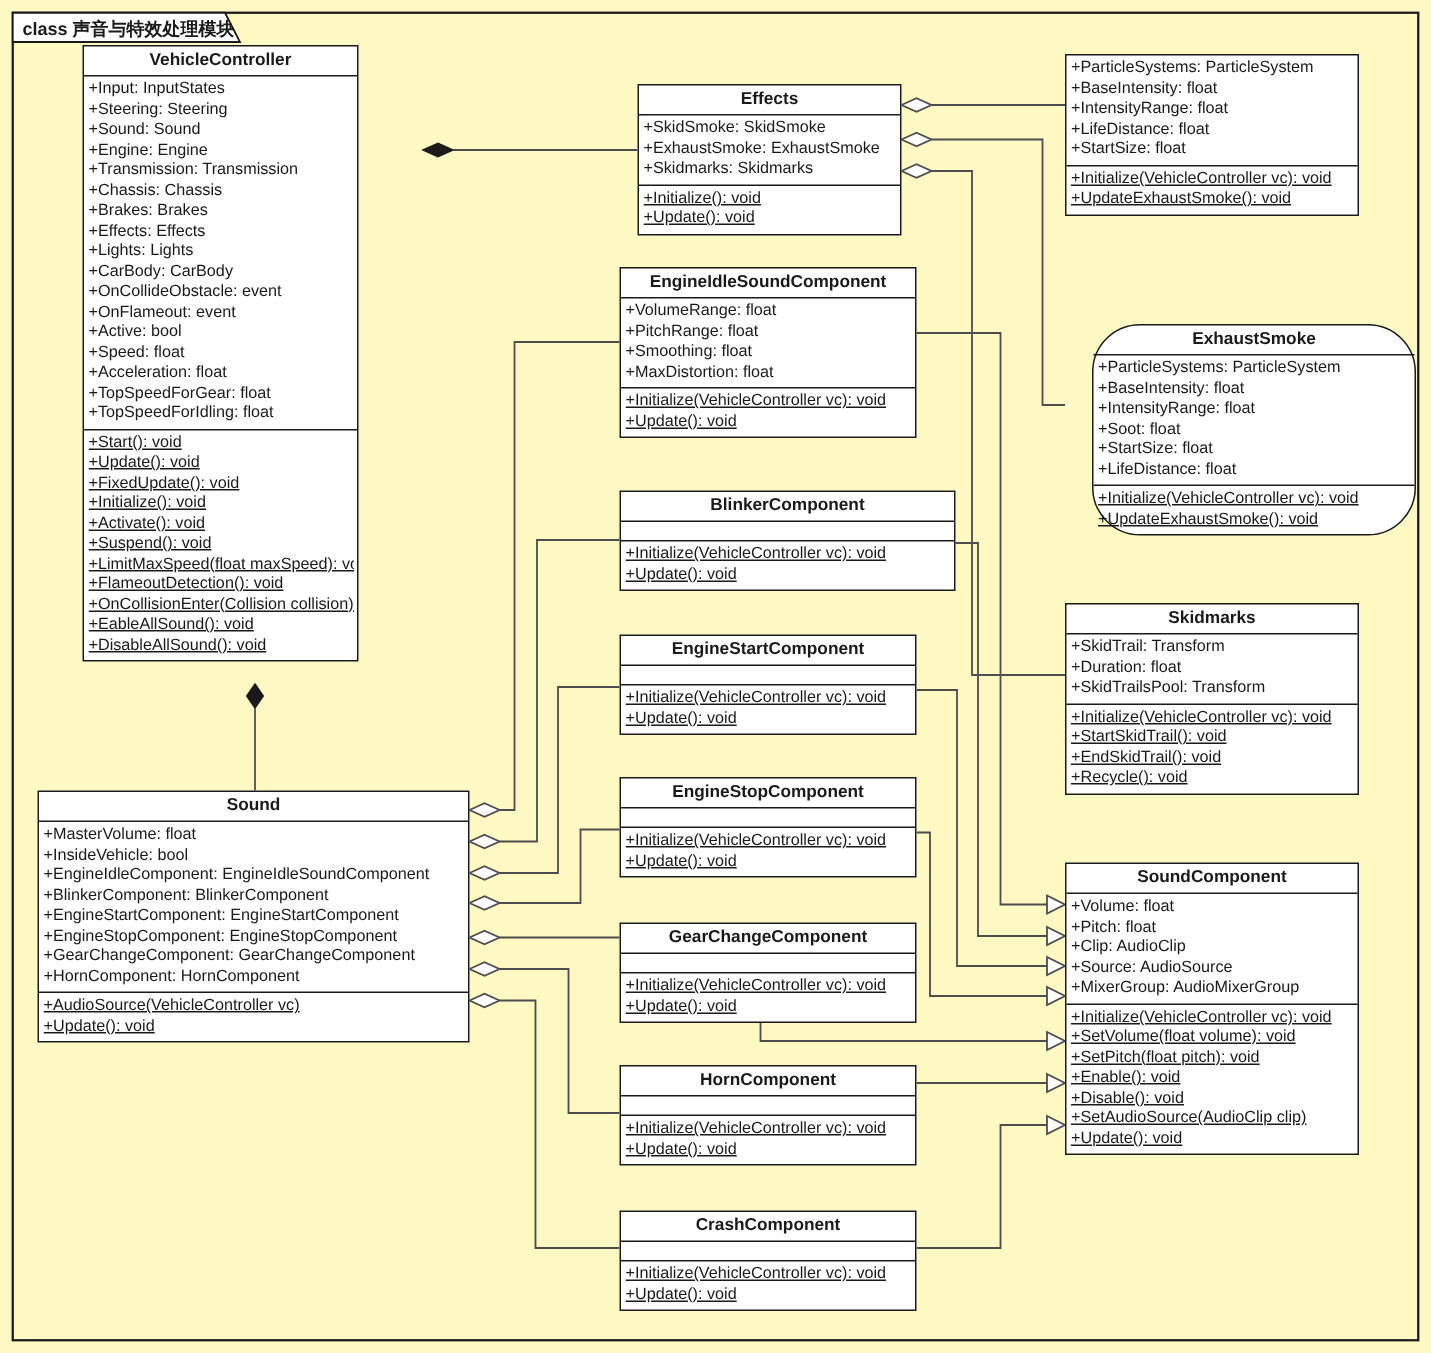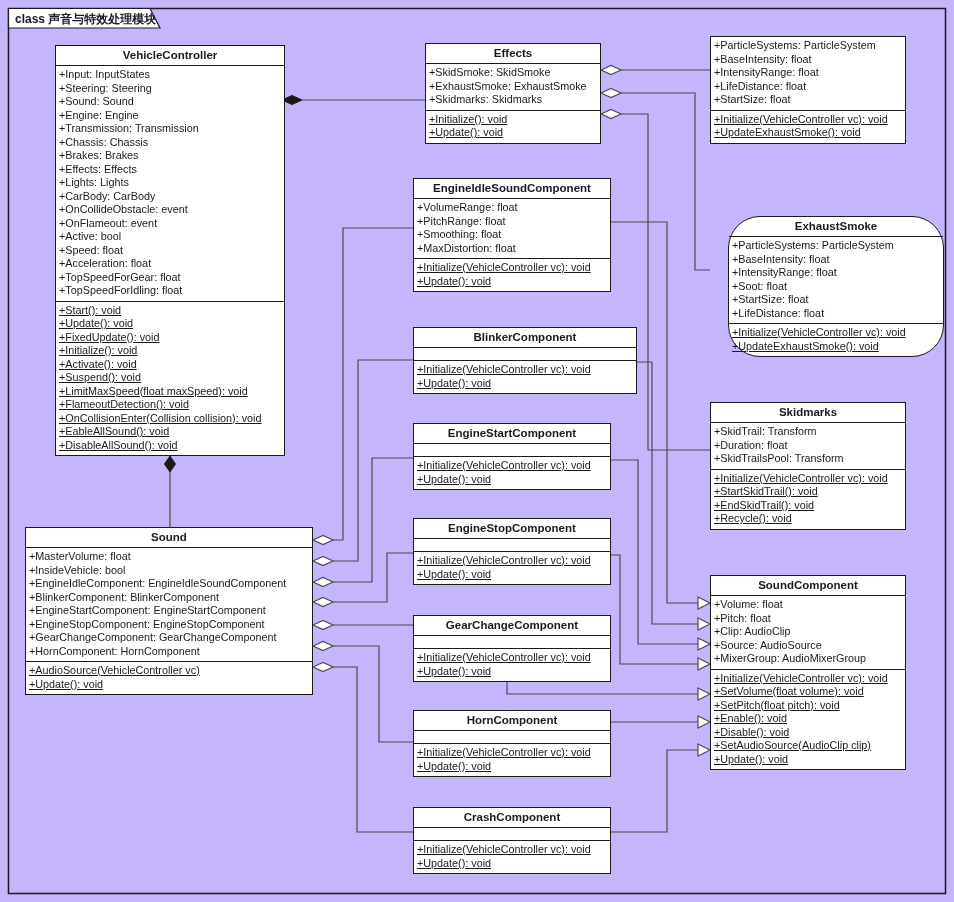--- a/index.html
+++ b/index.html
@@ -1,16 +1,16 @@
 <!DOCTYPE html>
 <html><head>
 <meta charset="utf-8">
 <style>
   html,body { margin:0; padding:0; background:#ffffff; }
-  .canvas { position:relative; width:954px; height:902px; background:#c4b5fd;
+  .canvas { position:relative; width:954px; height:902px; background:#fef9c3;
             font-family:"Liberation Sans", sans-serif; color:#1a1a1a; overflow:hidden; }
   svg.wires { position:absolute; left:0; top:0; }
   svg.wires path { fill:none; stroke:#4d4d4d; stroke-width:1.2; }
   svg.wires .frame { stroke:#1a1a1a; fill:none; stroke-width:1.5; }
   svg.wires .tab { stroke:#1a1a1a; fill:#ffffff; stroke-width:1.2; }
   svg.wires polygon.diamond-filled { fill:#1a1a1a; stroke:#1a1a1a; }
   svg.wires polygon.diamond-hollow { fill:#ffffff; stroke:#4d4d4d; stroke-width:1.2; }
   svg.wires polygon.tri-hollow { fill:#ffffff; stroke:#4d4d4d; stroke-width:1.2; }
   .uml-class { position:absolute; background:#ffffff; border:1px solid #1a1a1a; box-sizing:border-box; }
   .uml-title { font-weight:bold; font-size:11.5px; line-height:13px; text-align:center;
@@ -121,21 +121,21 @@
     </g>
 
     <g>
       <path d="M611,832 H667 V750 H698"></path>
       <polygon class="tri-hollow" points="698,744 710,750 698,756"></polygon>
     </g>
   </svg>
 
   <div class="frame-label">class 声音与特效处理模块</div>
 
-  <div class="uml-class" style="left:55px;top:45px;width:230px;">
+  <div class="uml-class" style="left:55px;top:30px;width:184px;">
     <div class="uml-title">VehicleController</div>
     <div class="uml-attrs">
         <div class="uml-row">+Input: InputStates</div>
         <div class="uml-row">+Steering: Steering</div>
         <div class="uml-row">+Sound: Sound</div>
         <div class="uml-row">+Engine: Engine</div>
         <div class="uml-row">+Transmission: Transmission</div>
         <div class="uml-row">+Chassis: Chassis</div>
         <div class="uml-row">+Brakes: Brakes</div>
         <div class="uml-row">+Effects: Effects</div>
@@ -157,21 +157,21 @@
         <div class="uml-row">+Activate(): void</div>
         <div class="uml-row">+Suspend(): void</div>
         <div class="uml-row">+LimitMaxSpeed(float maxSpeed): void</div>
         <div class="uml-row">+FlameoutDetection(): void</div>
         <div class="uml-row">+OnCollisionEnter(Collision collision): void</div>
         <div class="uml-row">+EableAllSound(): void</div>
         <div class="uml-row">+DisableAllSound(): void</div>
       </div>
   </div>
 
-  <div class="uml-class" style="left:425px;top:43px;width:176px;">
+  <div class="uml-class" style="left:425px;top:56px;width:176px;">
     <div class="uml-title">Effects</div>
     <div class="uml-attrs">
         <div class="uml-row">+SkidSmoke: SkidSmoke</div>
         <div class="uml-row">+ExhaustSmoke: ExhaustSmoke</div>
         <div class="uml-row">+Skidmarks: Skidmarks</div>
       </div>
     <div class="uml-methods">
         <div class="uml-row">+Initialize(): void</div>
         <div class="uml-row">+Update(): void</div>
       </div>

